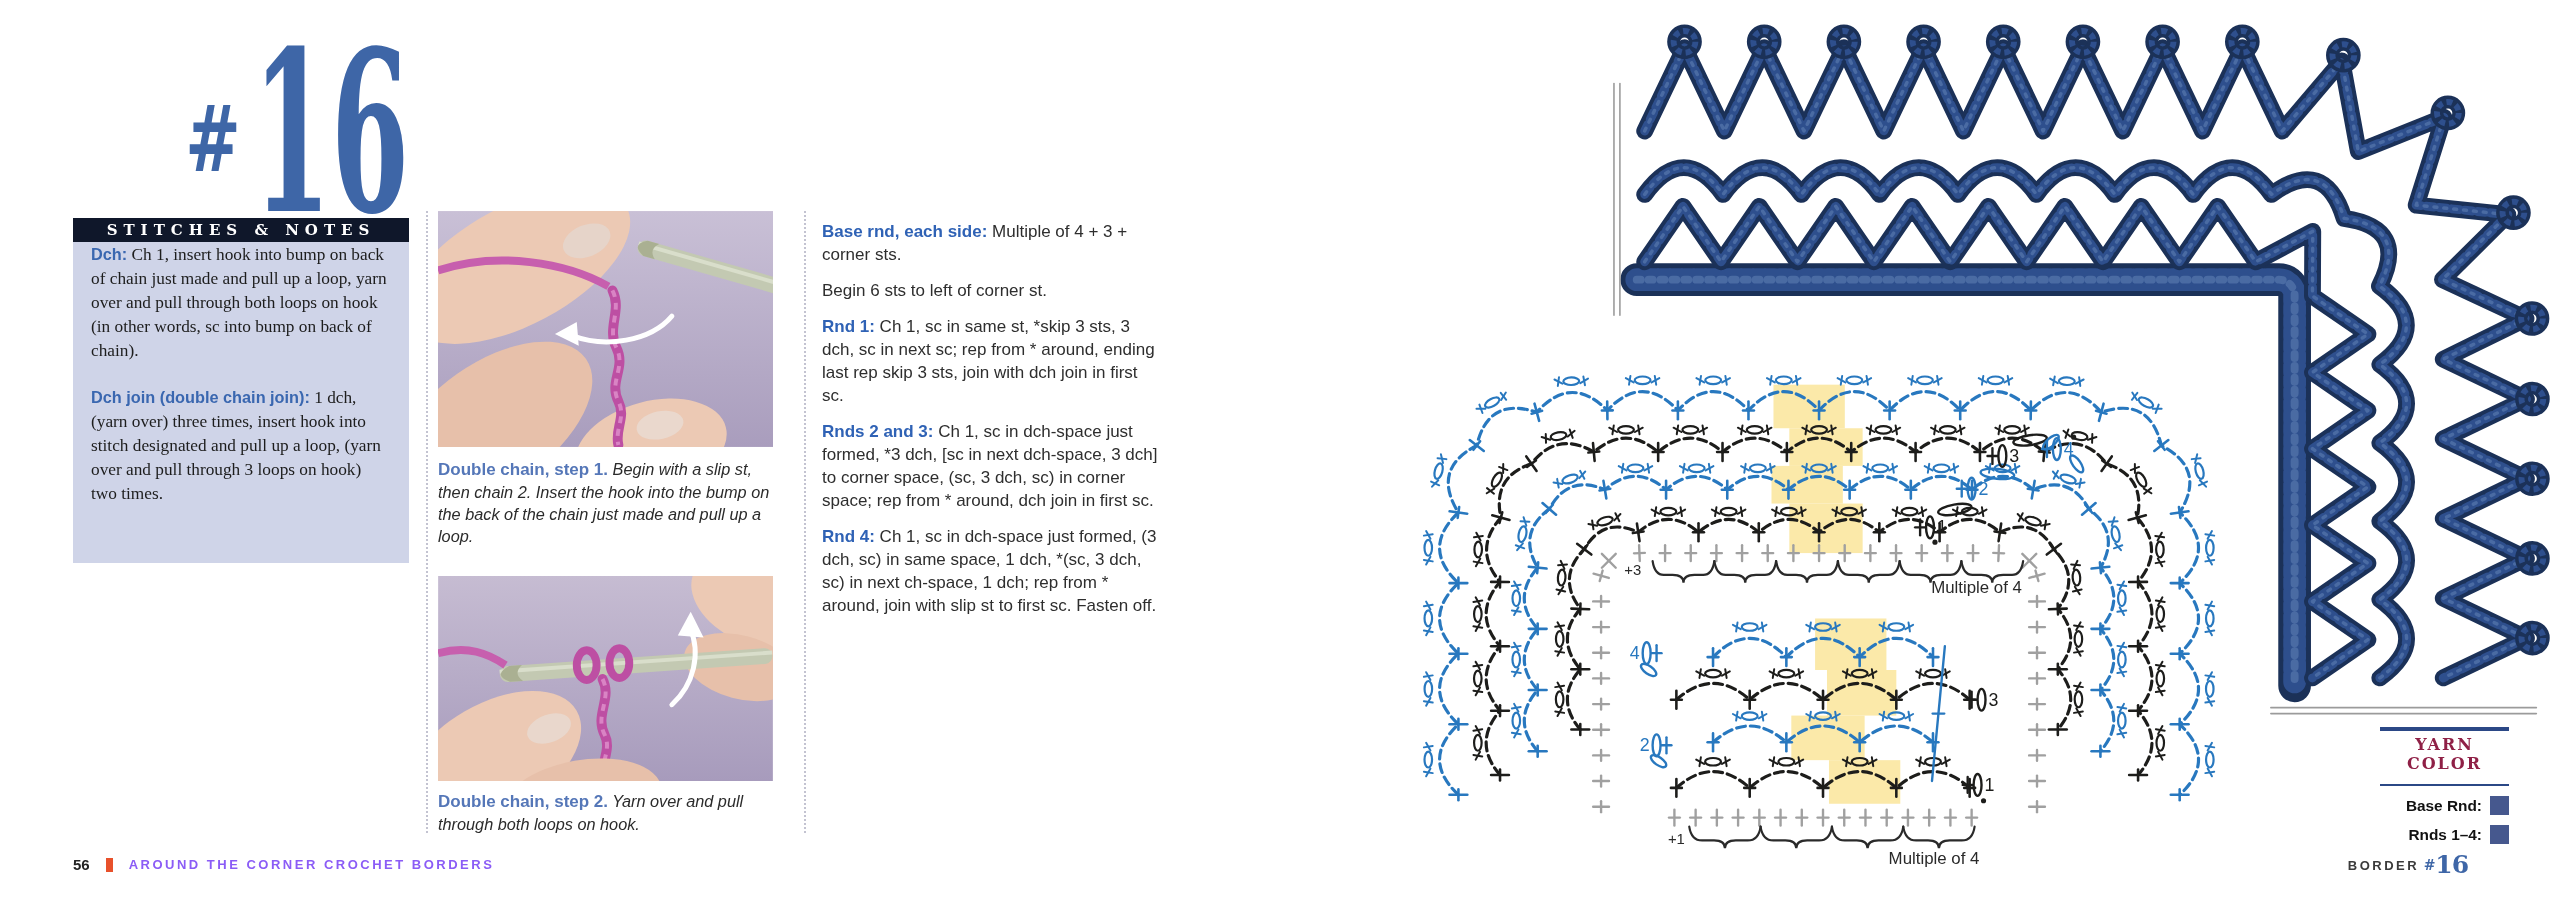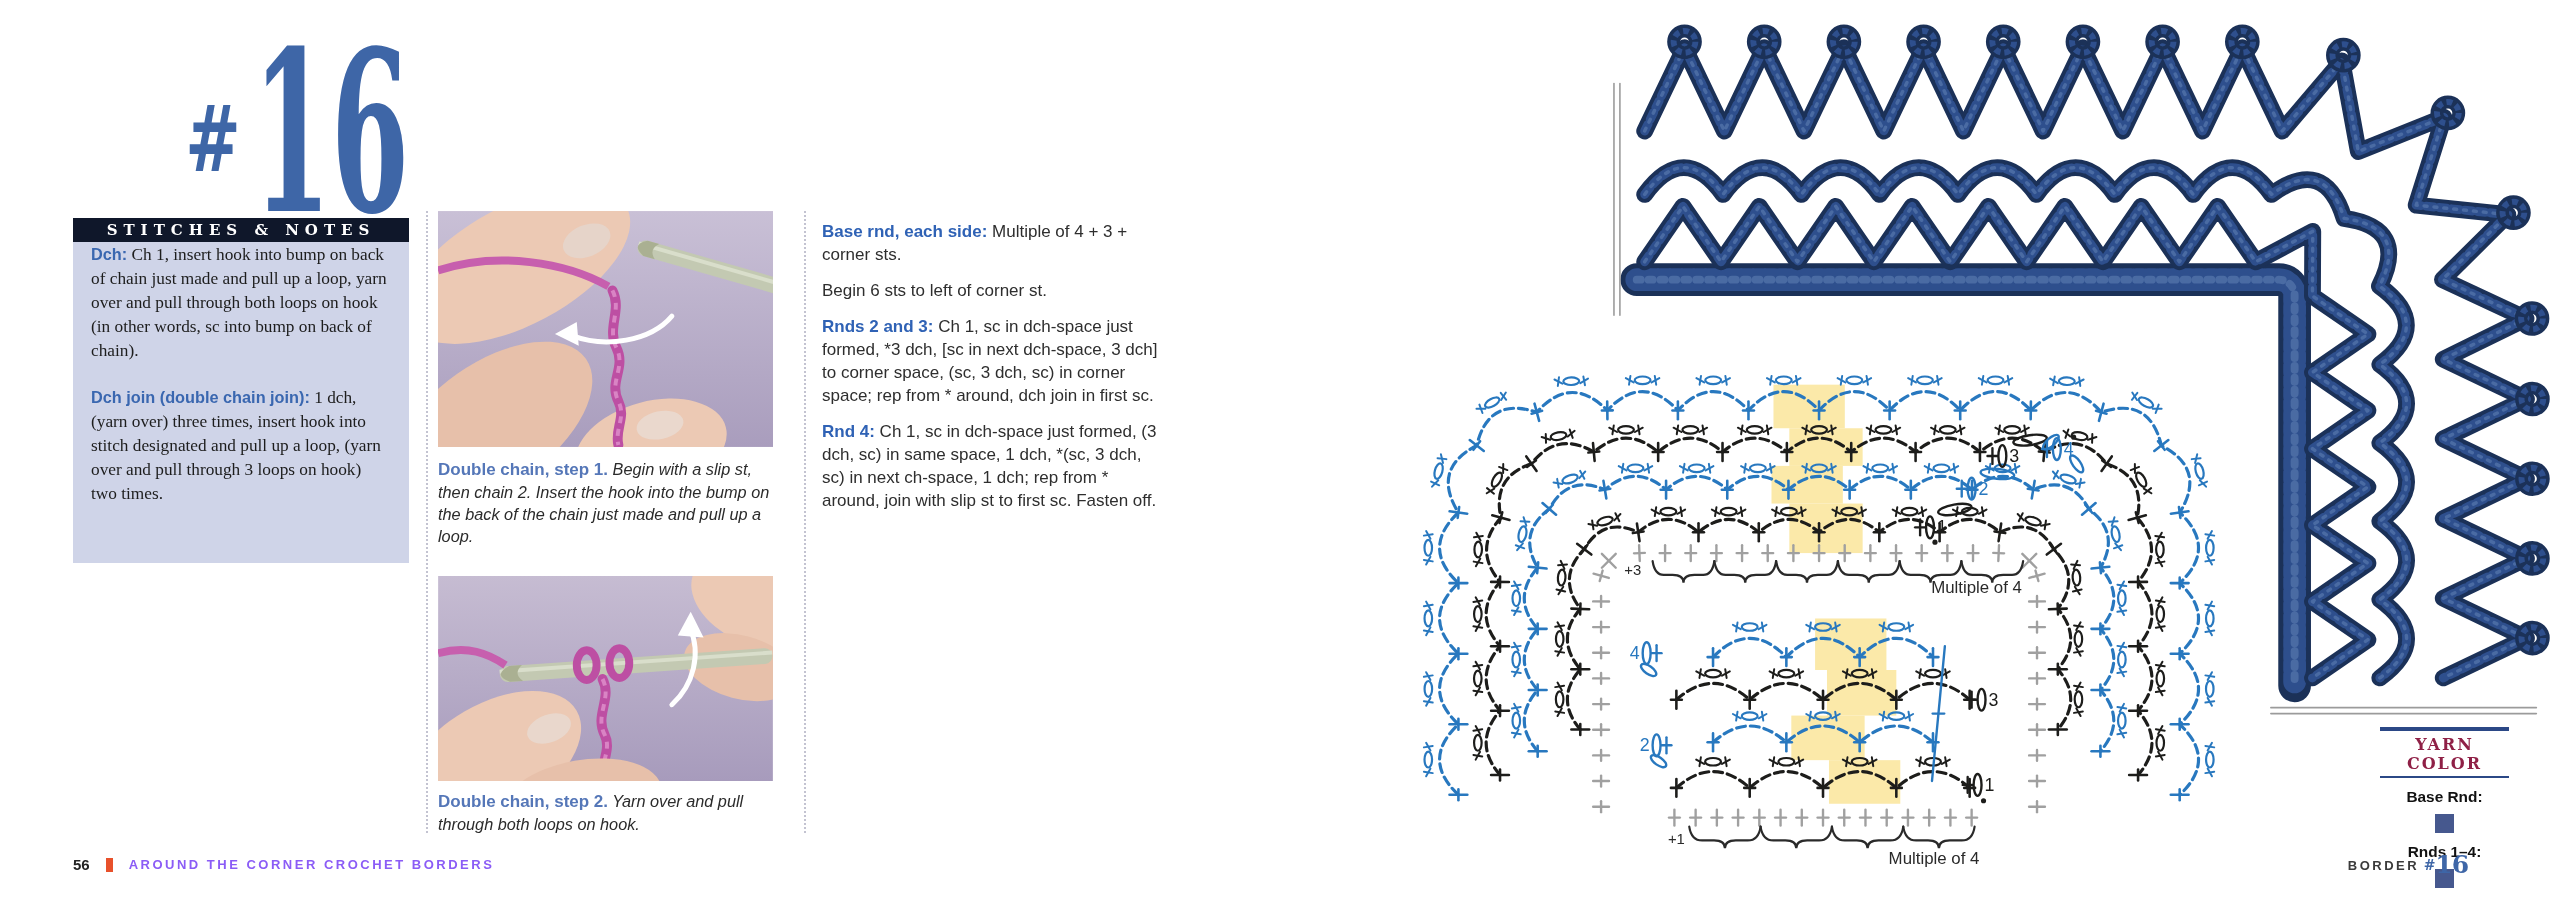--- a/index.html
+++ b/index.html
@@ -33,23 +33,23 @@
   .footer-l{position:absolute;left:73px;top:856px;display:flex;align-items:center;gap:16px;}
   .fl-num{font-weight:bold;font-size:15px;color:#222;}
   .fl-block{width:7px;height:14px;background:#e8512b;}
   .fl-title{font-size:13px;font-weight:bold;letter-spacing:2.5px;color:#8b5cf6;}
 
   
   .legend{position:absolute;left:2380px;top:727px;width:129px;}
   .lg-rule-top{border-top:4px solid #2b4886;}
   .lg-rule-bot{border-top:2px solid #2b4886;}
   .lg-title{font-family:"DejaVu Serif",serif;font-weight:bold;letter-spacing:2px;color:#8f2046;
-            font-size:16px;text-align:center;padding:4px 0 3px 0;}
+            font-size:16px;text-align:center;padding:4px 0 11px 0;}
   .lg-row{display:flex;justify-content:flex-end;align-items:center;gap:8px;margin-top:10px;
-          font-weight:bold;font-size:15.4px;color:#111;flex-direction:column;}
+          font-weight:bold;font-size:15.4px;color:#111;}
   .lg-swatch{width:19px;height:19px;display:inline-block;}
 
   .footer-r{position:absolute;top:850px;left:2308px;width:200px;text-align:center;}
   .fr-label{font-size:13px;font-weight:bold;letter-spacing:2.5px;color:#3b3b3b;}
   .fr-hash{font-family:"DejaVu Serif",serif;font-weight:bold;font-size:14px;color:#3e66a7;}
   .fr-num{font-family:"DejaVu Serif",serif;font-weight:bold;font-size:25px;color:#3e66a7;
           vertical-align:-3px;letter-spacing:-1px;}
 </style>
 </head>
 <body>
@@ -963,20 +963,21 @@
     </svg>
   </div>
   <div class="cap" style="top:790px;"><span class="clead">Double chain, step 2.</span><span> Yarn over and pull through both loops on hook.</span></div>
 
   <div class="vrule" style="left:426px;"></div>
   <div class="vrule" style="left:804px;"></div>
 
   <div class="instructions">
     <p><span class="ilead">Base rnd, each side:</span><span> Multiple of 4 + 3 + corner sts.</span></p>
     <p><span class="ilead"></span><span>Begin 6 sts to left of corner st.</span></p>
+    <p><span class="ilead">Rnd 1:</span><span> Ch 1, sc in same st, *skip 3 sts, 3 dch, sc in next sc; rep from * around, ending last rep skip 3 sts, join with dch join in first sc.</span></p>
     <p><span class="ilead">Rnds 2 and 3:</span><span> Ch 1, sc in dch-space just formed, *3 dch, [sc in next dch-space, 3 dch] to corner space, (sc, 3 dch, sc) in corner space; rep from * around, dch join in first sc.</span></p>
     <p><span class="ilead">Rnd 4:</span><span> Ch 1, sc in dch-space just formed, (3 dch, sc) in same space, 1 dch, *(sc, 3 dch, sc) in next ch-space, 1 dch; rep from * around, join with slip st to first sc. Fasten off.</span></p>
   </div>
 
   <div class="footer-l">
     <span class="fl-num">56</span>
     <span class="fl-block"></span>
     <span class="fl-title">AROUND THE CORNER CROCHET BORDERS</span>
   </div>
 

